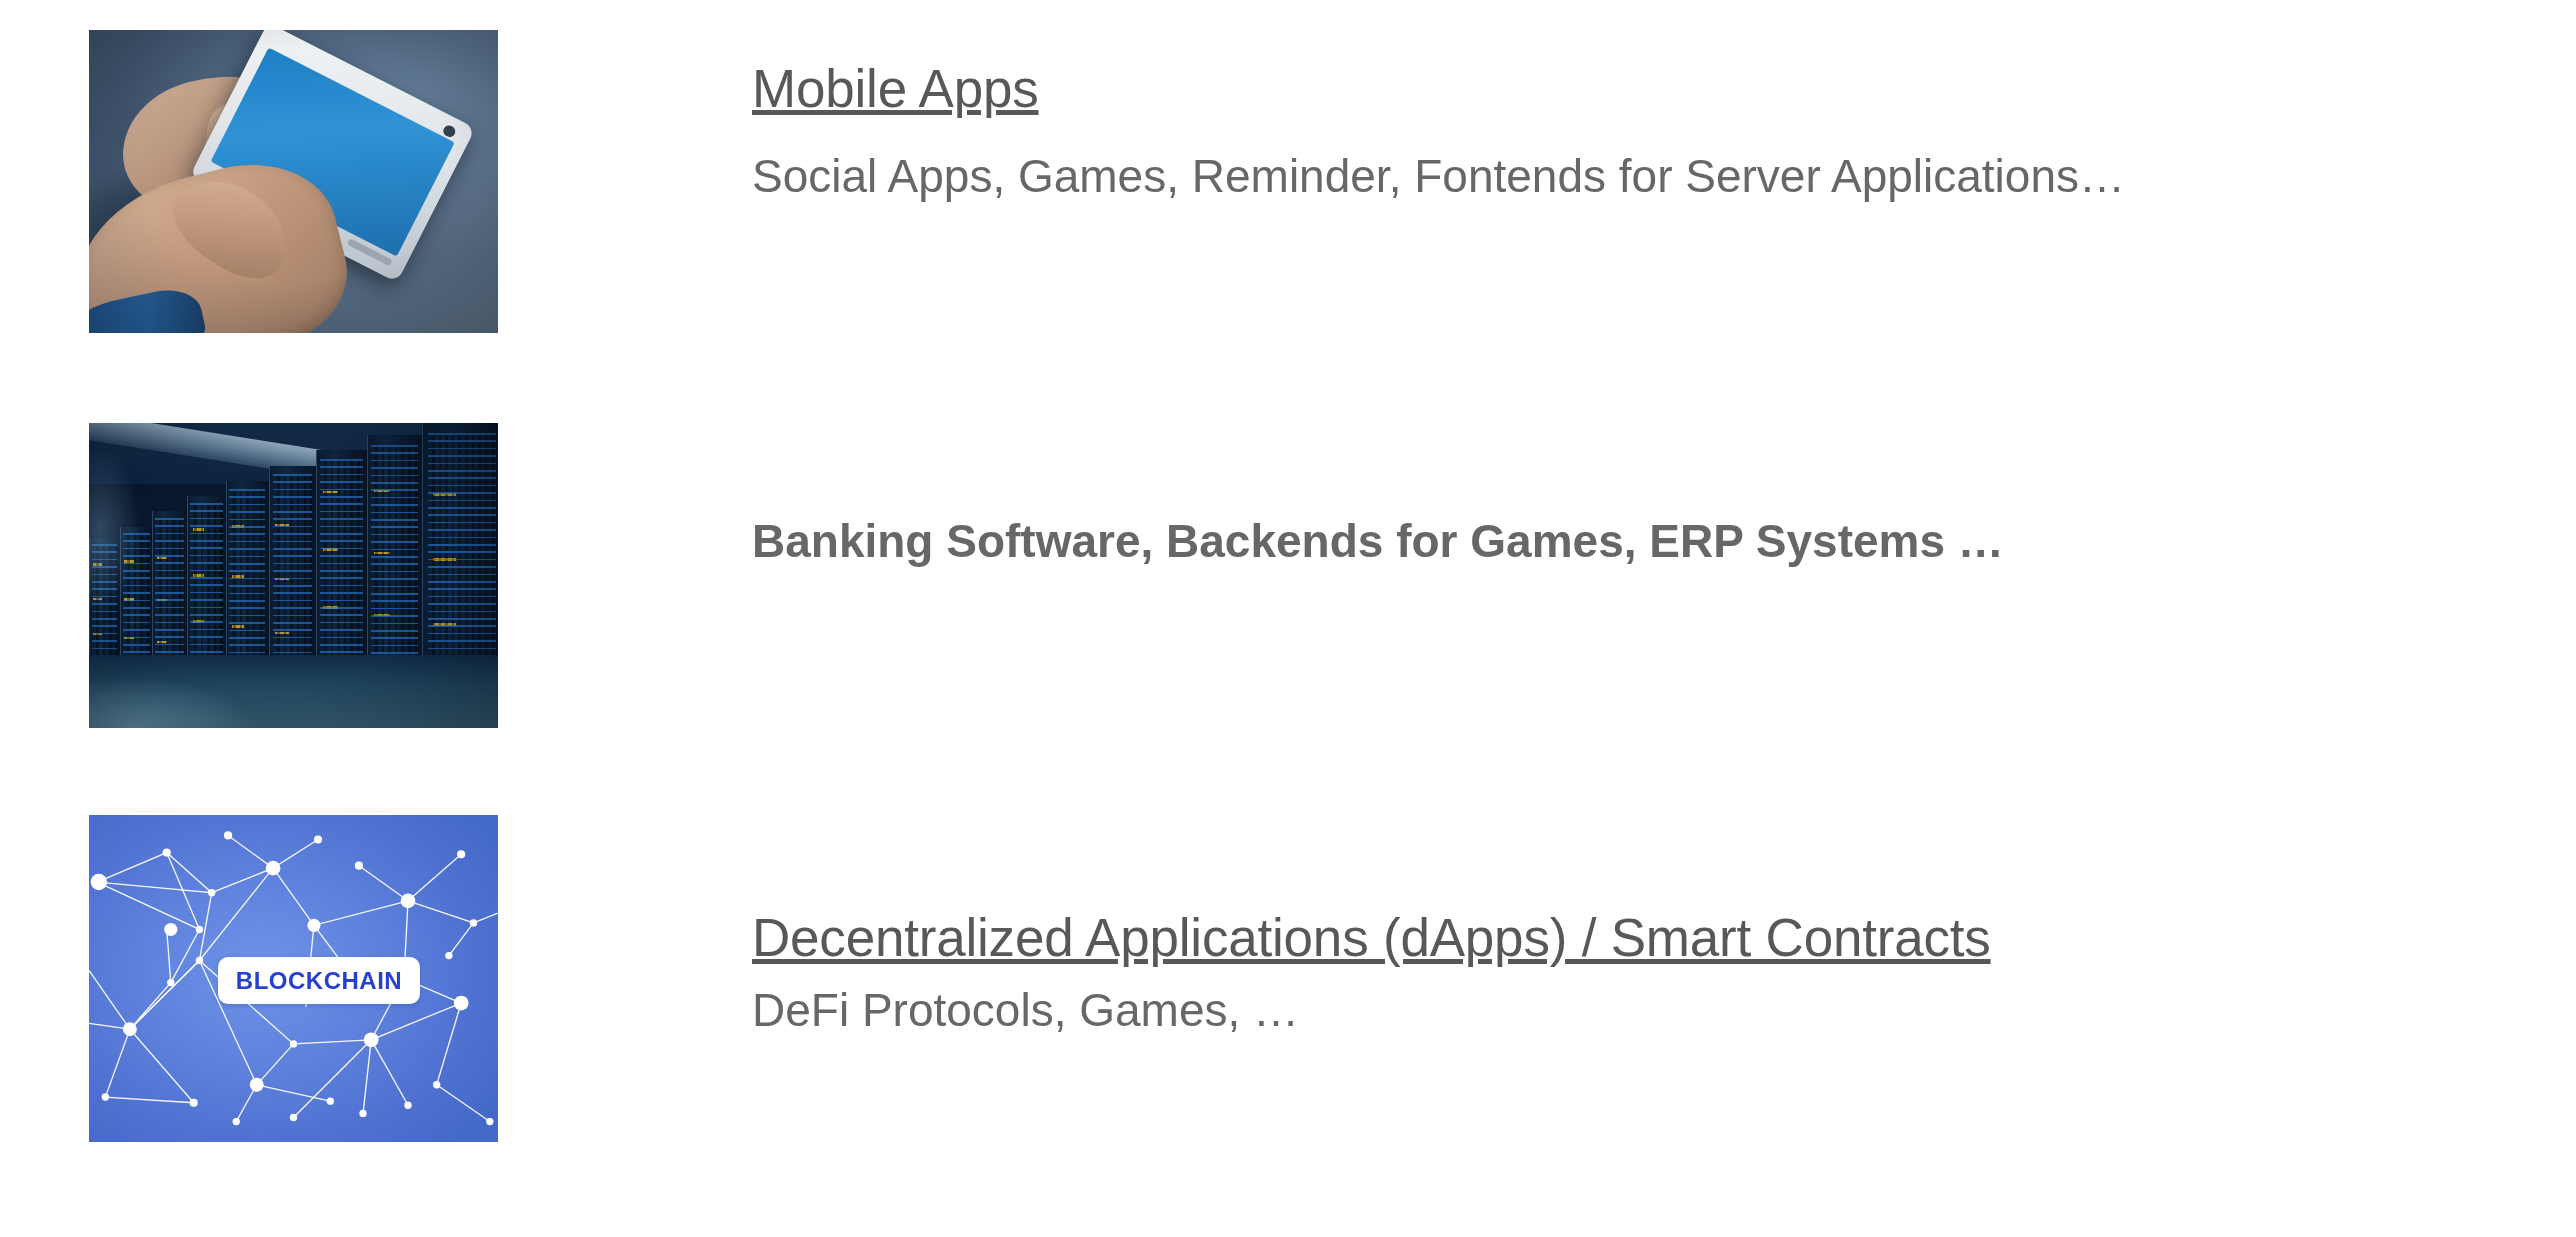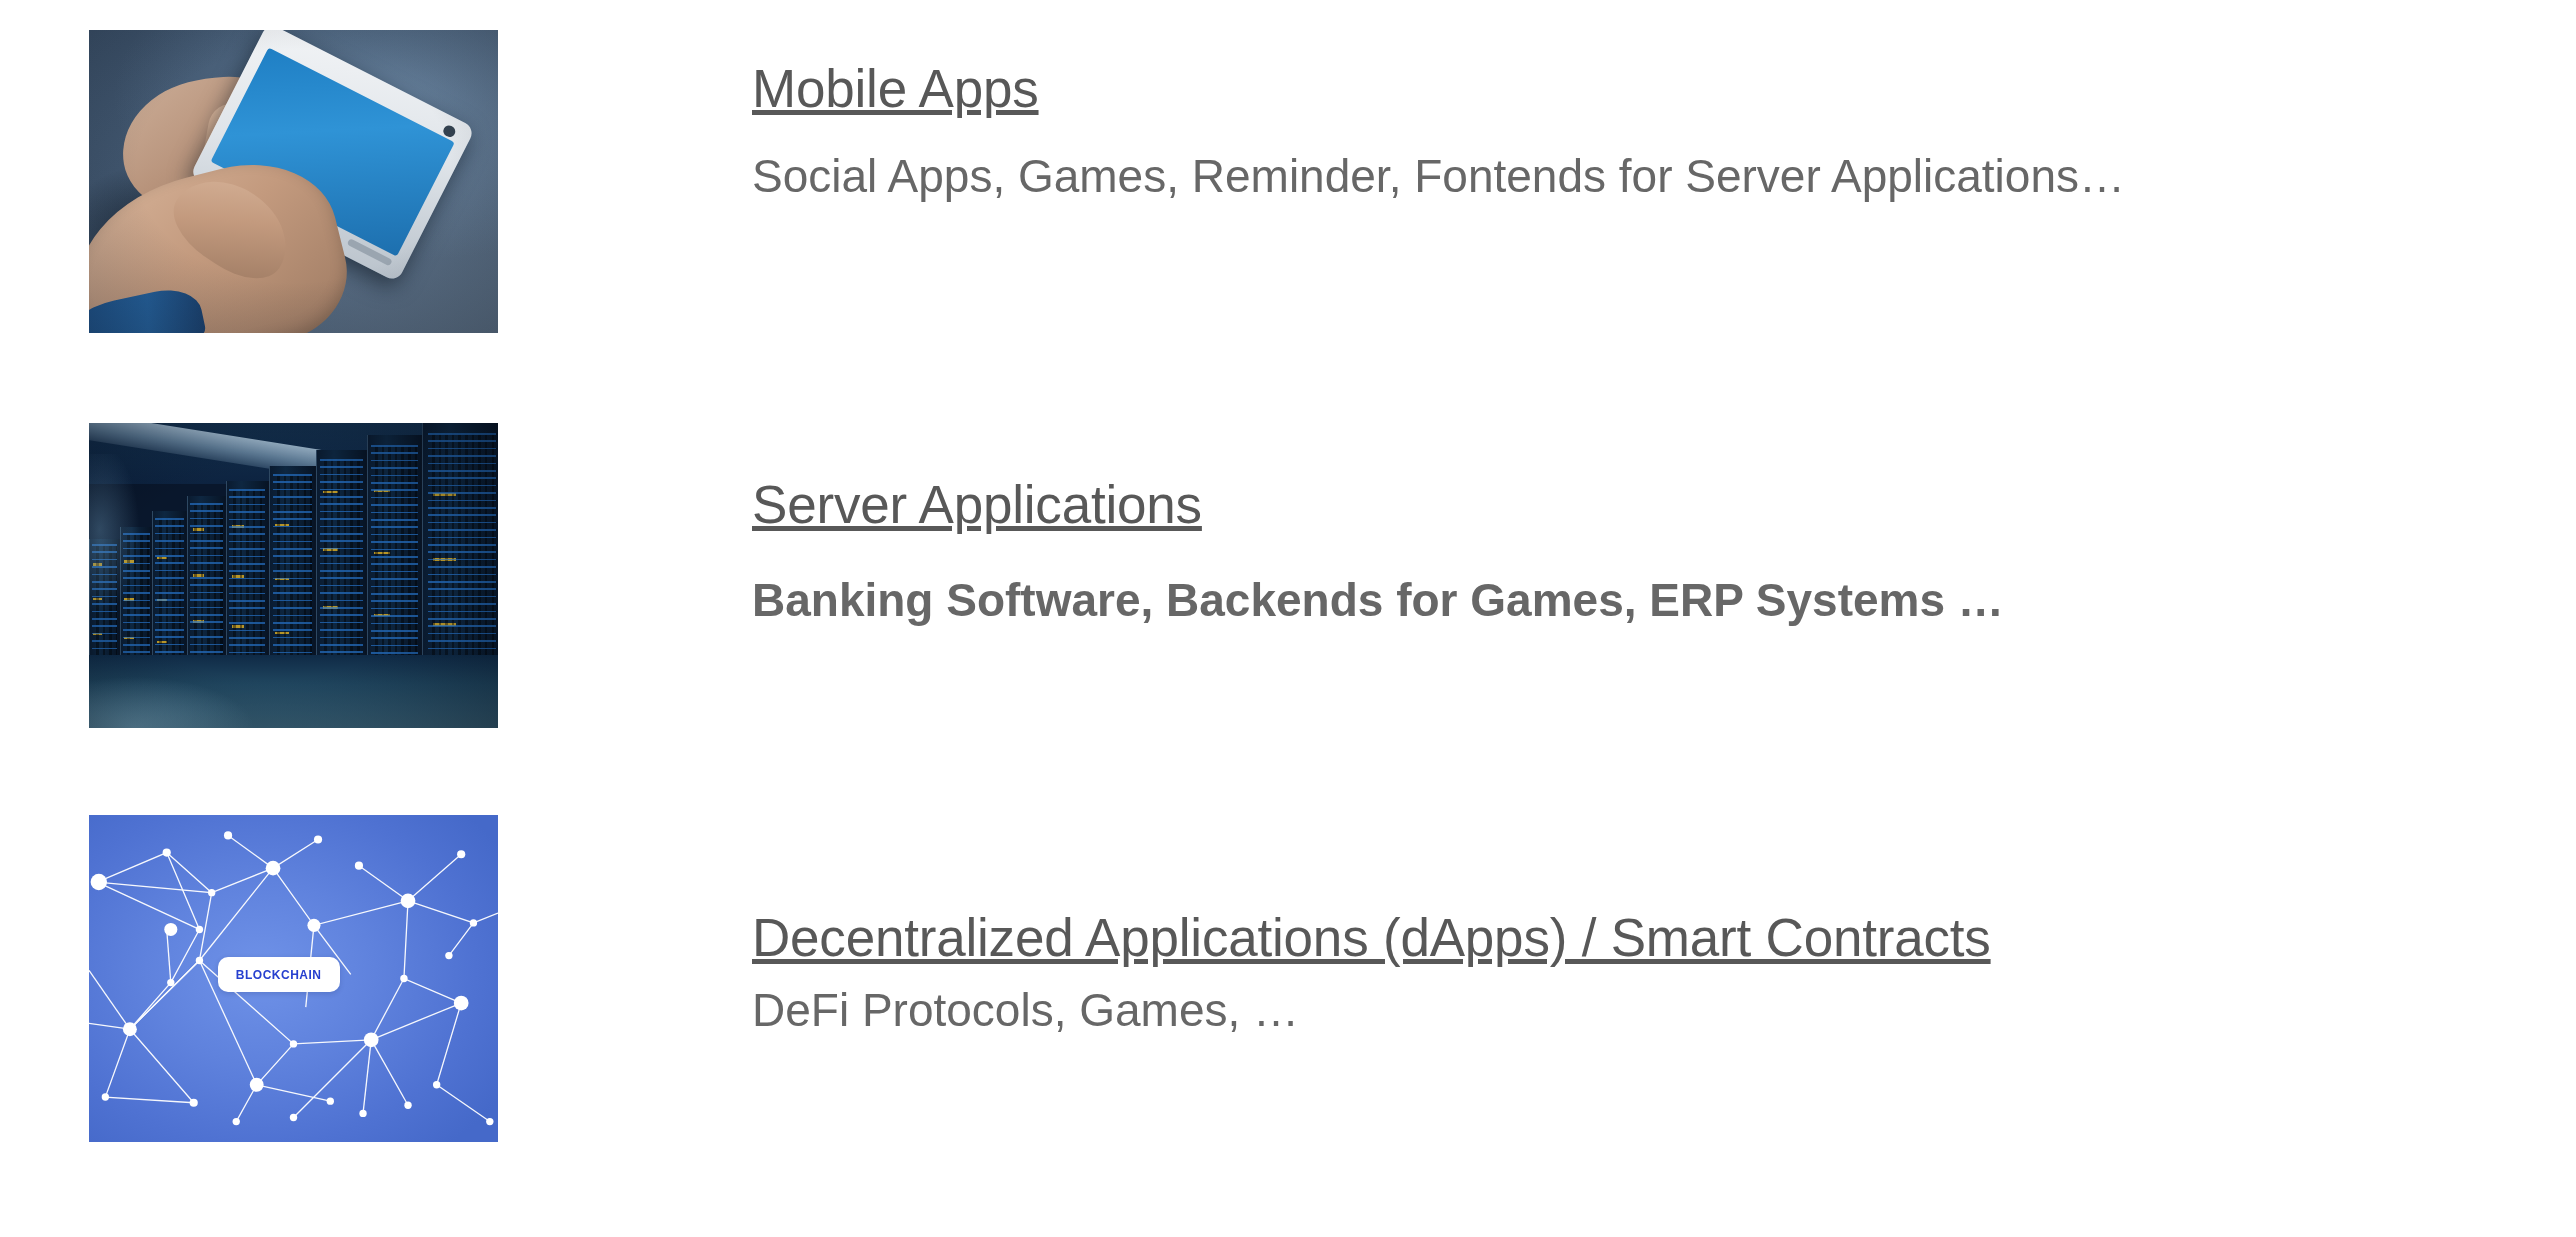--- a/index.html
+++ b/index.html
@@ -260,21 +260,21 @@
   .bc-label {
     position: absolute;
     left: 31.5%;
     top: 43.5%;
     padding: 11.5px 18px;
     background: #ffffff;
     border-radius: 10px;
     box-shadow: 0 1.6px 5px rgba(20,40,100,0.18);
     font-family: "Liberation Sans", sans-serif;
     font-weight: bold;
-    font-size: 12px;
+    font-size: 24px;
     letter-spacing: 0.5px;
     color: #2740cf;
     line-height: 1;
   }
 </style>
 </head>
 <body>
 
 <div class="page">
 
@@ -361,21 +361,20 @@
           </div>
 
         <div class="dc-floor"></div>
         <div class="dc-floor-glow"></div>
         <div class="dc-aisle-light"></div>
         <div class="dc-vignette"></div>
       </div>
     </div>
 
     <div class="text-col">
-      <h2 class="item-title">Server Applications</h2>
       <p class="item-sub">Banking Software, Backends for Games, ERP Systems …</p>
     </div>
   </div>
 
   <div class="row" id="row-dapps">
 
     <div class="thumb">
       <div class="photo-blockchain">
         <svg class="bc-svg" viewBox="0 0 500 400" preserveAspectRatio="none">
           <g stroke="#ffffff" stroke-width="1.6" fill="none" opacity="0.95">

